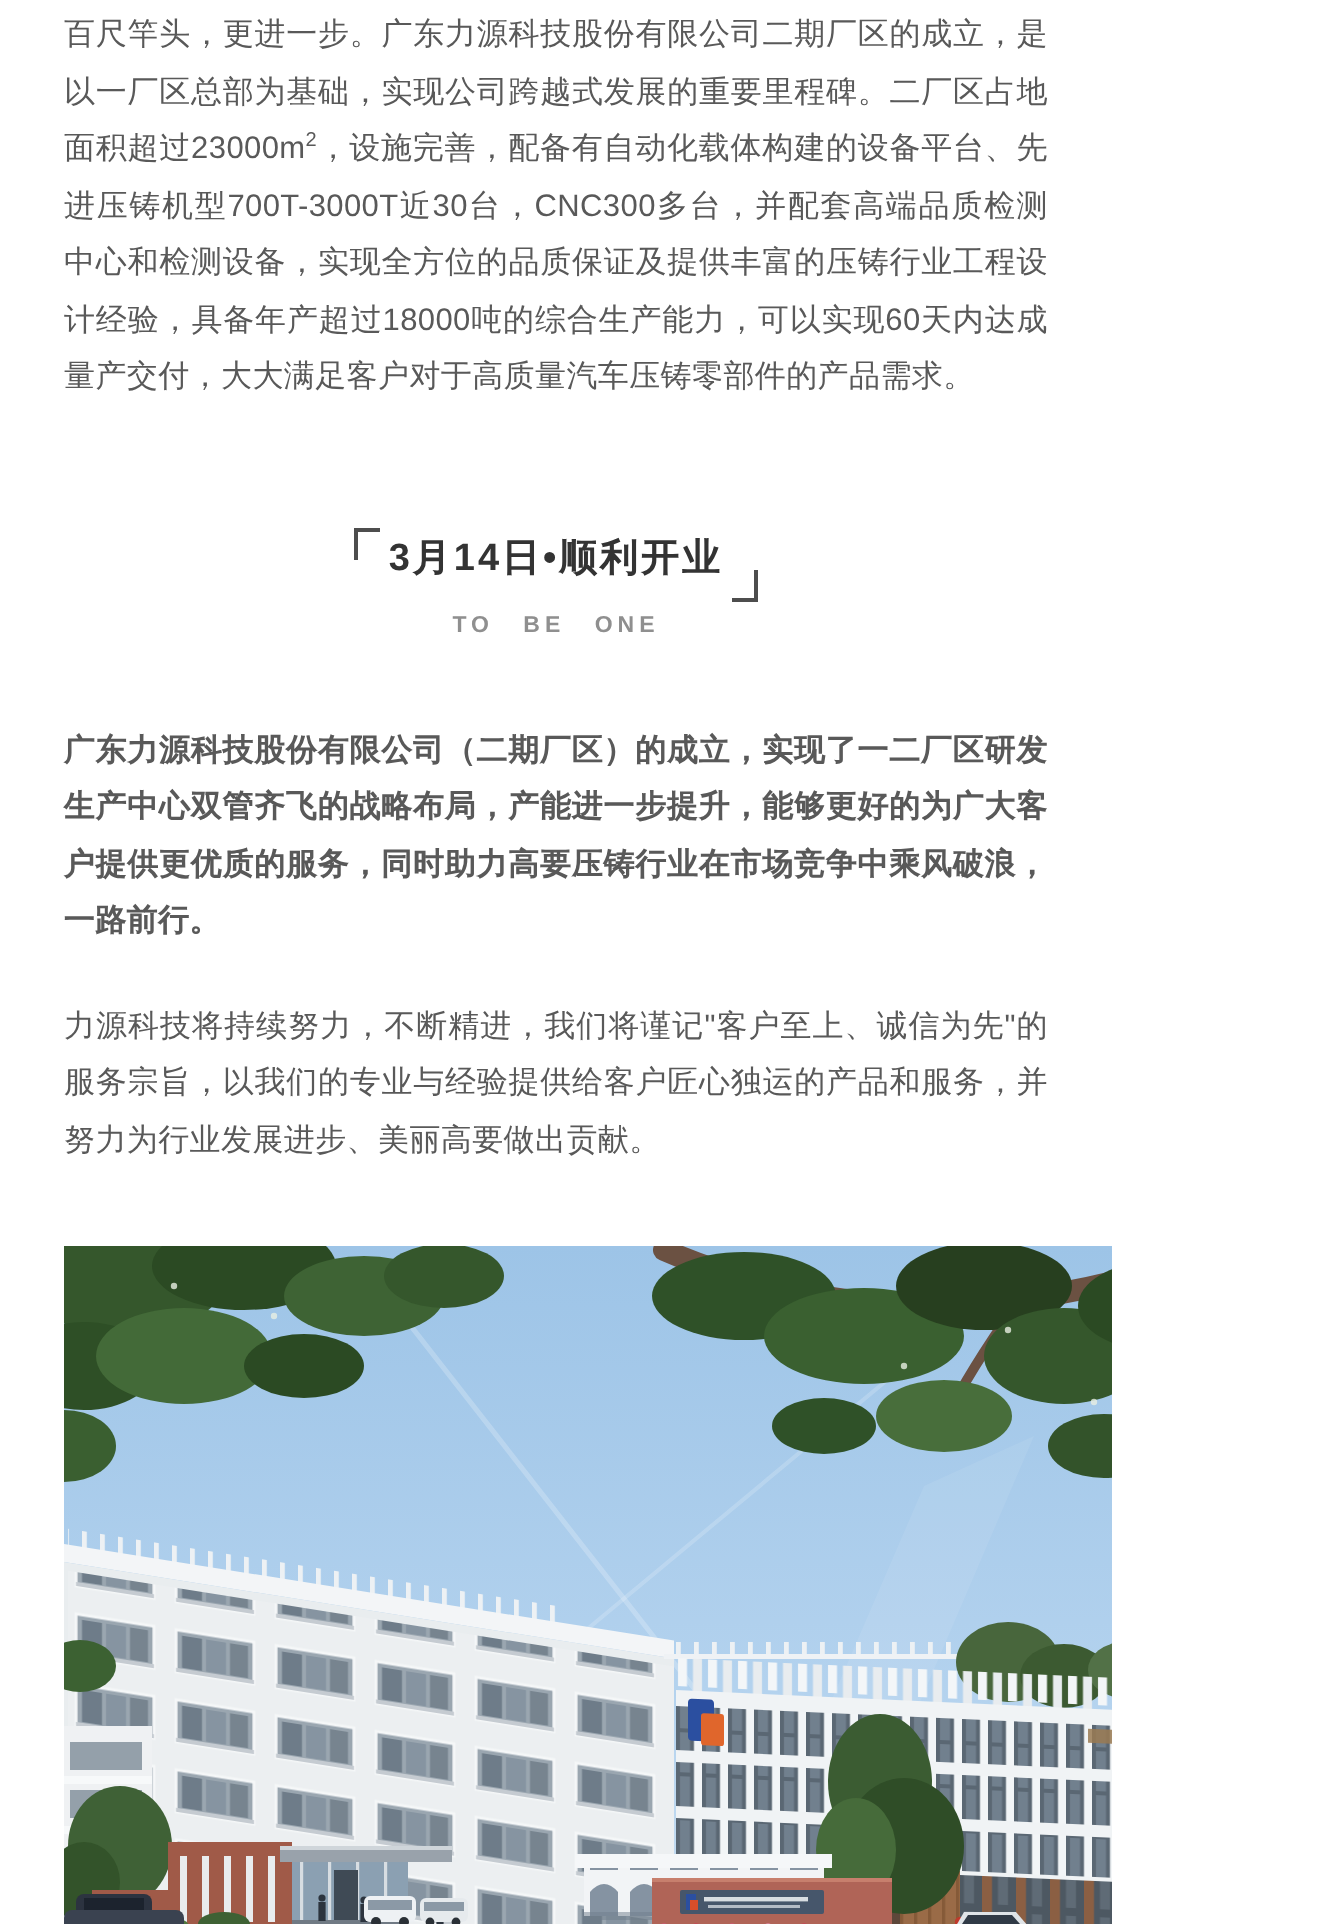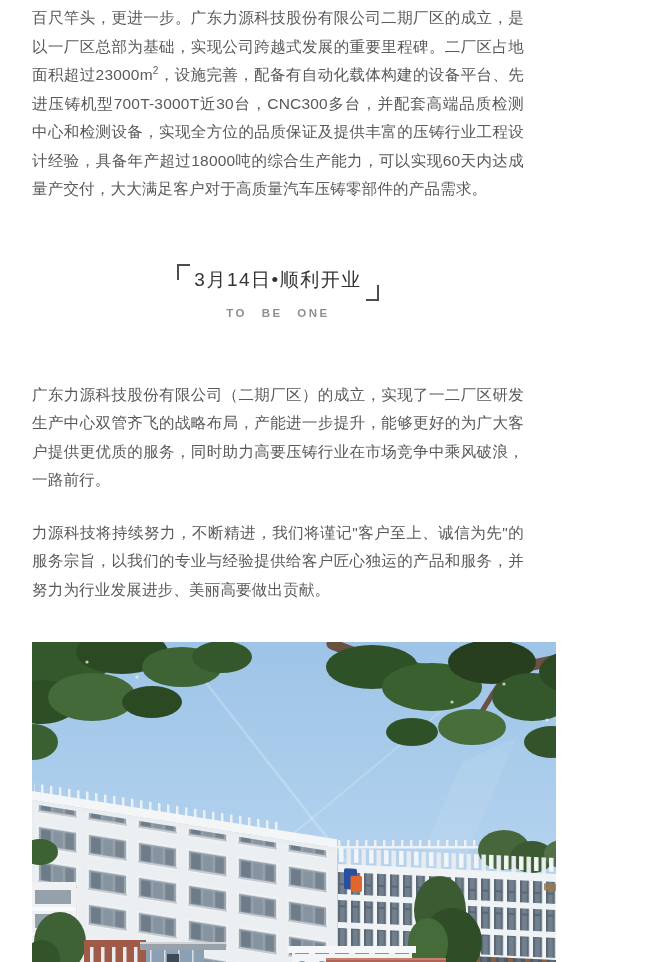--- a/index.html
+++ b/index.html
@@ -8,28 +8,28 @@
     font-family:"Liberation Sans","DejaVu Sans",sans-serif;
   }
   .page{width:556px;height:962px;overflow:hidden;background:#fff;}
   .article{padding:4px 32px 0 32px;}
   .para{
     font-size:15.5px;line-height:28.5px;color:#595959;
     text-align:justify;letter-spacing:0.2px;margin:0;
     text-justify:inter-ideograph;
   }
   .para sup{font-size:10px;line-height:0;}
-  .p2{margin-top:61px;}
+  .p2{margin-top:42px;font-weight:bold;}
   .p3{margin-top:24px;}
   .section-header{margin-top:60px;text-align:center;}
   .hdr-inner{
     display:inline-block;position:relative;padding:4px 17px 9px 17px;
   }
   .hdr-title{
-    font-size:19px;font-weight:normal;color:#333333;letter-spacing:1.5px;
+    font-size:19px;font-weight:bold;color:#333333;letter-spacing:1.5px;
     line-height:24px;white-space:nowrap;
   }
   .bracket-tl{
     position:absolute;left:0;top:0;width:11px;height:14px;
     border-left:2px solid #4d4d4d;border-top:2px solid #4d4d4d;
   }
   .bracket-br{
     position:absolute;right:0;bottom:0;width:11px;height:14px;
     border-right:2px solid #4d4d4d;border-bottom:2px solid #4d4d4d;
   }

